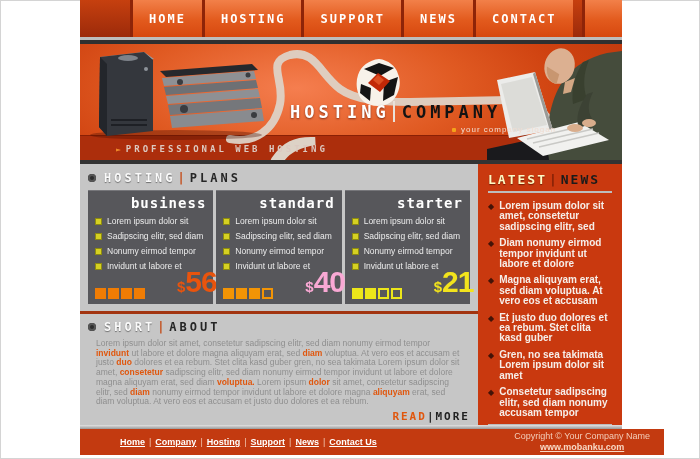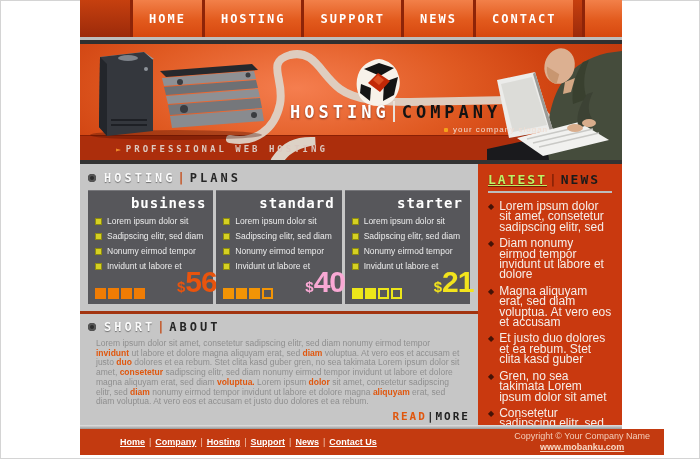--- a/index.html
+++ b/index.html
@@ -27,21 +27,21 @@
   .header-band{position:absolute;left:0;bottom:0;width:100%;height:24px;background:#ac2e0c;border-top:1px solid #8a2005;}
   .cable{position:absolute;left:0;top:0;z-index:1;}
   .servers{position:absolute;left:4px;top:3px;z-index:2;}
   .cube{position:absolute;left:276px;top:15px;z-index:3;}
   .man{position:absolute;right:0;top:0;z-index:4;}
   .logo{position:absolute;left:210px;top:57px;z-index:5;display:flex;align-items:center;
         font-family:"DejaVu Sans Mono",monospace;font-weight:bold;font-size:17px;letter-spacing:4px;}
   .logo .lp{color:#fff;text-shadow:0 1px 2px rgba(60,10,0,.6);}
   .logo .lbar{width:2px;height:21px;background:#e9e2da;margin:0 7px 0 3px;}
   .logo .ls{color:#131313;}
-  .slogan{position:absolute;left:364px;top:81px;z-index:5;font-size:8px;letter-spacing:1px;
+  .slogan{position:absolute;left:372px;top:81px;z-index:5;font-size:8px;letter-spacing:1px;
           color:#f0ddd2;display:flex;align-items:center;}
   .slogan .dot{width:4px;height:4px;background:#f4a21a;margin-right:5px;border-radius:1px;}
   .tagline{position:absolute;left:36px;bottom:6px;z-index:5;display:flex;align-items:center;
            font-family:"DejaVu Sans Mono",monospace;font-weight:bold;font-size:9px;
            letter-spacing:3px;color:#dcc9c1;}
   .tagline .arr{color:#f08b2a;font-size:8px;margin-right:5px;letter-spacing:0;}
   .dark-line{position:absolute;left:0;top:160px;width:542px;height:4px;background:#333;}
 
   
   .main{position:absolute;left:0;top:164px;width:542px;height:261px;display:flex;}
@@ -77,27 +77,27 @@
   .read-more{text-align:right;margin-top:3px;font-family:"DejaVu Sans Mono",monospace;
              font-weight:bold;font-size:11px;letter-spacing:2px;cursor:pointer;}
   .read-more .r1{color:#e0570e;}
   .read-more .r2{color:#222;}
 
   
   .right-col{flex:1;background:#c9390f;padding:8px 10px 0;box-sizing:border-box;
              position:relative;overflow:hidden;}
   .panel-heading{display:flex;align-items:center;font-family:"DejaVu Sans Mono",monospace;
                  font-weight:bold;font-size:13px;letter-spacing:2px;margin-bottom:4px;}
-  .panel-heading .w1{color:#bef264;text-shadow:0 1px 1px rgba(80,15,0,.7);text-decoration:underline;}
+  .panel-heading .w1{color:#fef9c3;text-shadow:0 1px 1px rgba(80,15,0,.7);}
   .panel-heading .sep{color:#7d1f06;margin:0 2px;}
   .panel-heading .w2{color:#1b1b1b;}
   .panel-rule{height:2px;background:#bdbdbd;margin-bottom:8px;}
   .news-item{display:flex;margin-bottom:6px;}
   .news-item .nbul{color:#431307;font-size:8px;line-height:10px;margin:1px 5px 0 0;flex:none;}
-  .news-item .ntxt{font-size:12px;line-height:10.4px;color:#f6eee9;}
+  .news-item .ntxt{font-size:10px;line-height:10.4px;color:#f6eee9;font-weight:bold;}
   .signin-rule{height:2px;background:#bdbdbd;margin:4px 0 6px;}
   .signin-form{position:relative;padding-right:20px;}
   .form-row{display:flex;align-items:center;margin-bottom:5px;}
   .form-row label{width:50px;font-size:8.5px;color:#f3e2d8;letter-spacing:.5px;}
   .form-row input{width:64px;height:13px;border:0;background:#fff;padding:0 2px;font-size:9px;}
 
   
   .footer-sep{position:absolute;left:0;top:425px;width:542px;height:4px;
               background:linear-gradient(180deg,#e2e2e2,#989898);}
   .footer{position:absolute;left:0;top:429px;width:584px;height:26px;background:#c33a10;

